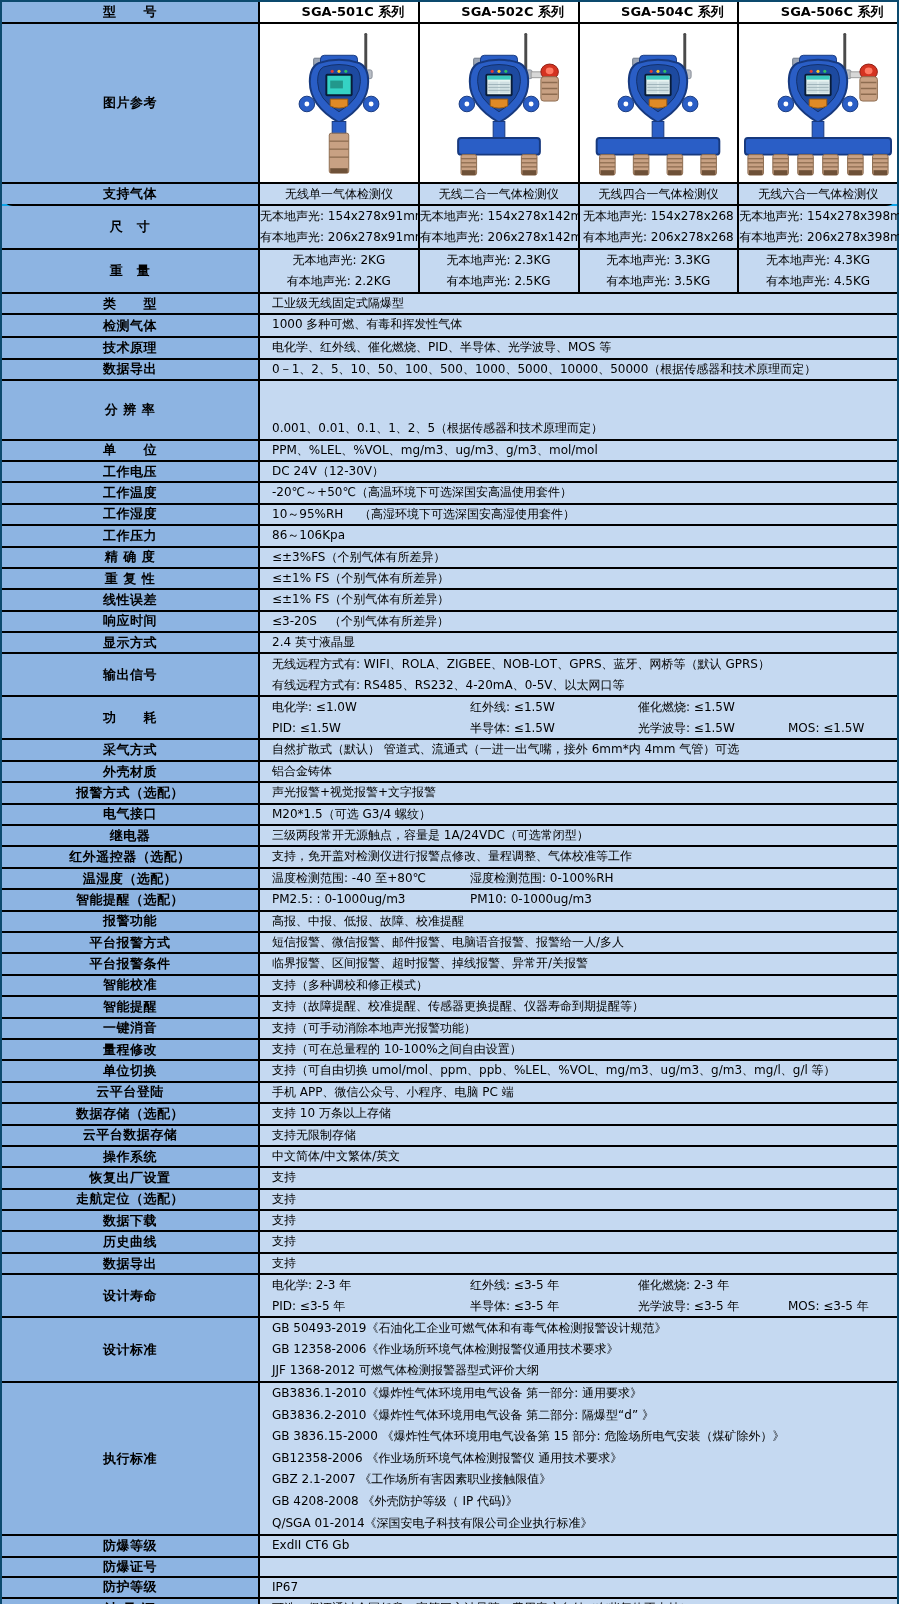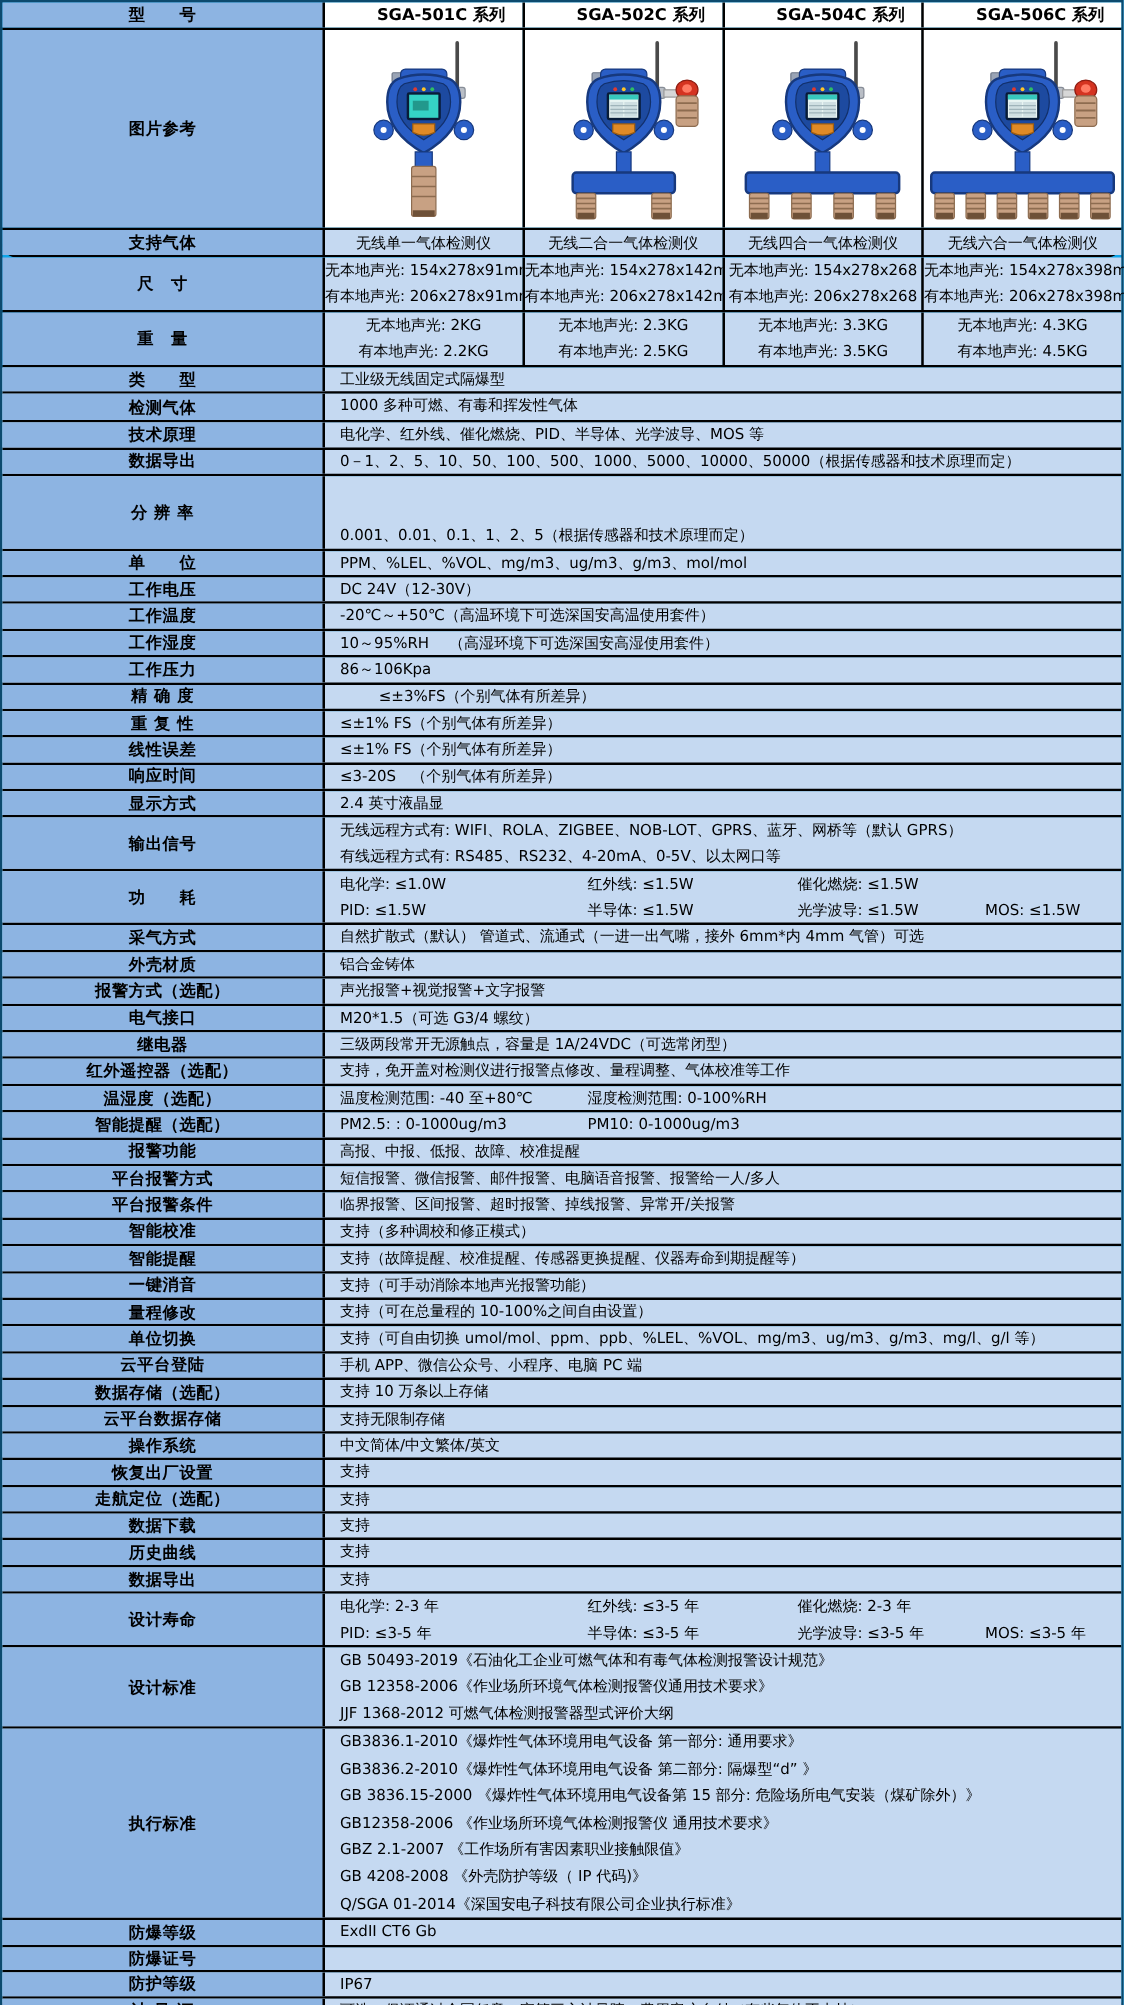--- a/index.html
+++ b/index.html
@@ -321,21 +321,21 @@
       </div>
       <div class="srow">
         <div class="label">工作压力</div>
         <div class="sval">
           <div class="line" style="line-height: 19.4px; height: 19.4px;"><span class="seg">86～106Kpa</span></div>
         </div>
       </div>
       <div class="srow">
         <div class="label">精 确 度</div>
         <div class="sval">
-          <div class="line" style="line-height: 19.4px; height: 19.4px; margin-left: 31px;"><span class="seg">≤±3%FS（个别气体有所差异）</span></div>
+          <div class="line" style="line-height: 19.4px; height: 19.4px;"><span class="seg">≤±3%FS（个别气体有所差异）</span></div>
         </div>
       </div>
       <div class="srow">
         <div class="label">重 复 性</div>
         <div class="sval">
           <div class="line" style="line-height: 19.4px; height: 19.4px;"><span class="seg">≤±1% FS（个别气体有所差异）</span></div>
         </div>
       </div>
       <div class="srow">
         <div class="label">线性误差</div>

